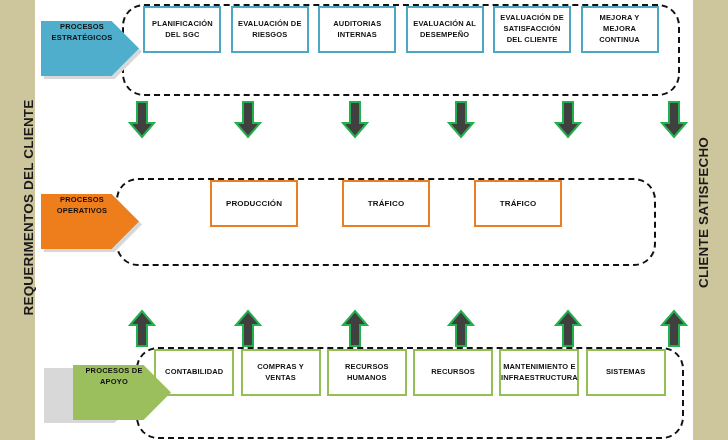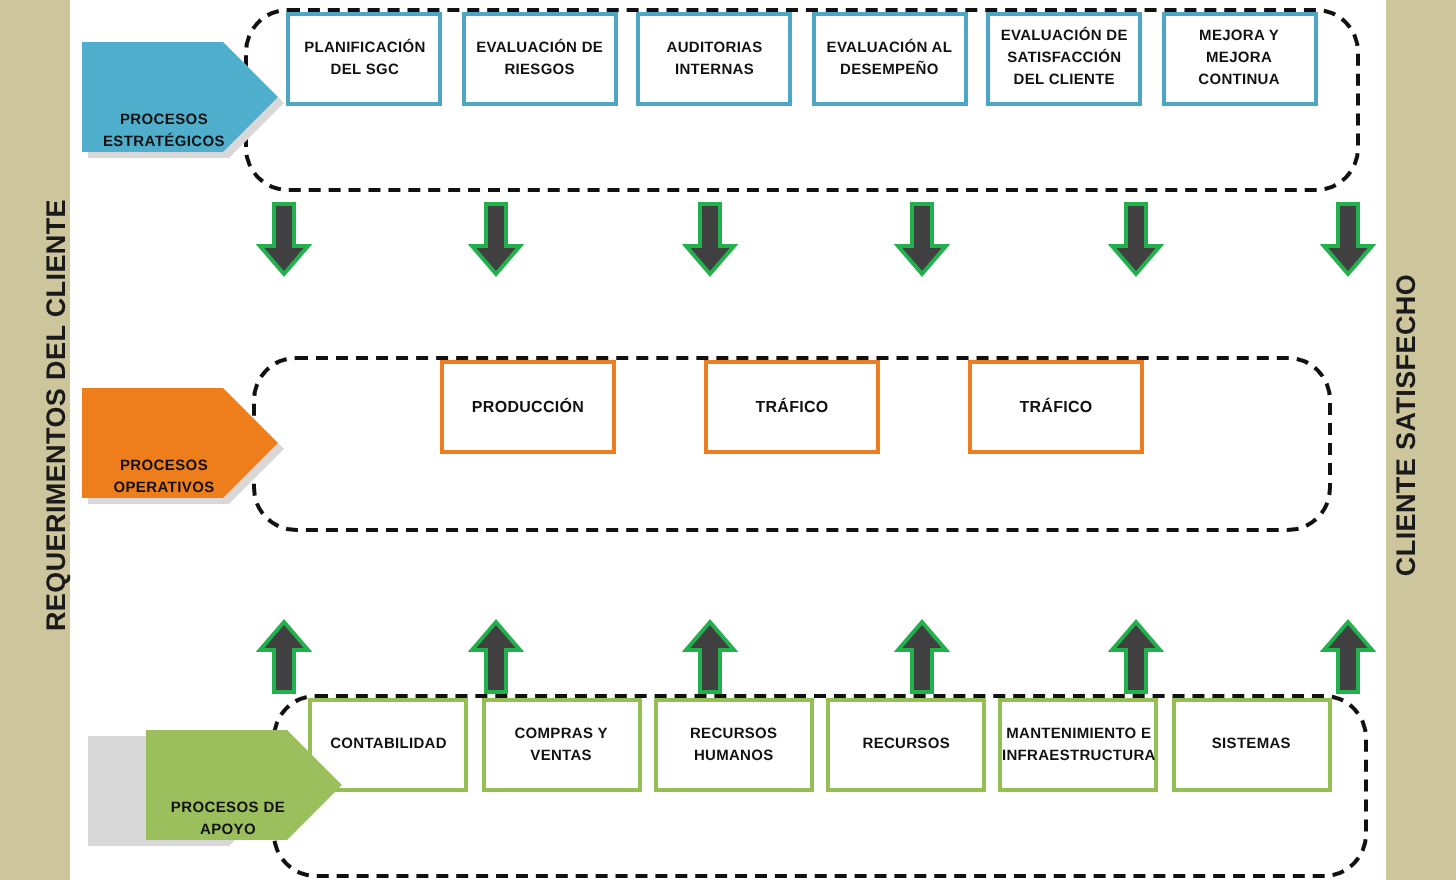--- a/index.html
+++ b/index.html
@@ -107,21 +107,21 @@
     width: 80px;
     height: 47px;
   }
 
   
   .tag {
     position: absolute;
     width: 98px;
     height: 55px;
     display: flex;
-    align-items: flex-end;
+    align-items: flex-start;
     justify-content: center;
     text-align: center;
     color: #111111;
     font-size: 7.5px;
     font-weight: bold;
     line-height: 1.5;
     letter-spacing: 0.2px;
     clip-path: polygon(0 0, 72% 0, 100% 50%, 72% 100%, 0 100%);
     padding-right: 16px;
     box-sizing: border-box;
@@ -212,21 +212,21 @@
           <path d="M9 1 H19 V22 H26 L14 36 L2 22 H9 Z" fill="#404040" stroke="#22b14c" stroke-width="2"></path>
         </svg>
     </div>
     <div class="arrow">
       <svg width="28" height="38" viewBox="0 0 28 38">
           <path d="M9 1 H19 V22 H26 L14 36 L2 22 H9 Z" fill="#404040" stroke="#22b14c" stroke-width="2"></path>
         </svg>
     </div>
   </div>
 
-  <div class="band" style="left:126px; top:178px; width:540px; height:88px;">
+  <div class="band" style="left:116px; top:178px; width:540px; height:88px;">
     <div class="band-inner center-group">
       <div class="pbox operative">PRODUCCIÓN</div>
       <div class="pbox operative">TRÁFICO</div>
       <div class="pbox operative">TRÁFICO</div>
     </div>
   </div>
 
   <div class="tag-shadow" style="left:44px; top:197px;"></div>
   <div class="tag operative" style="left:41px; top:194px;">
     <div>

